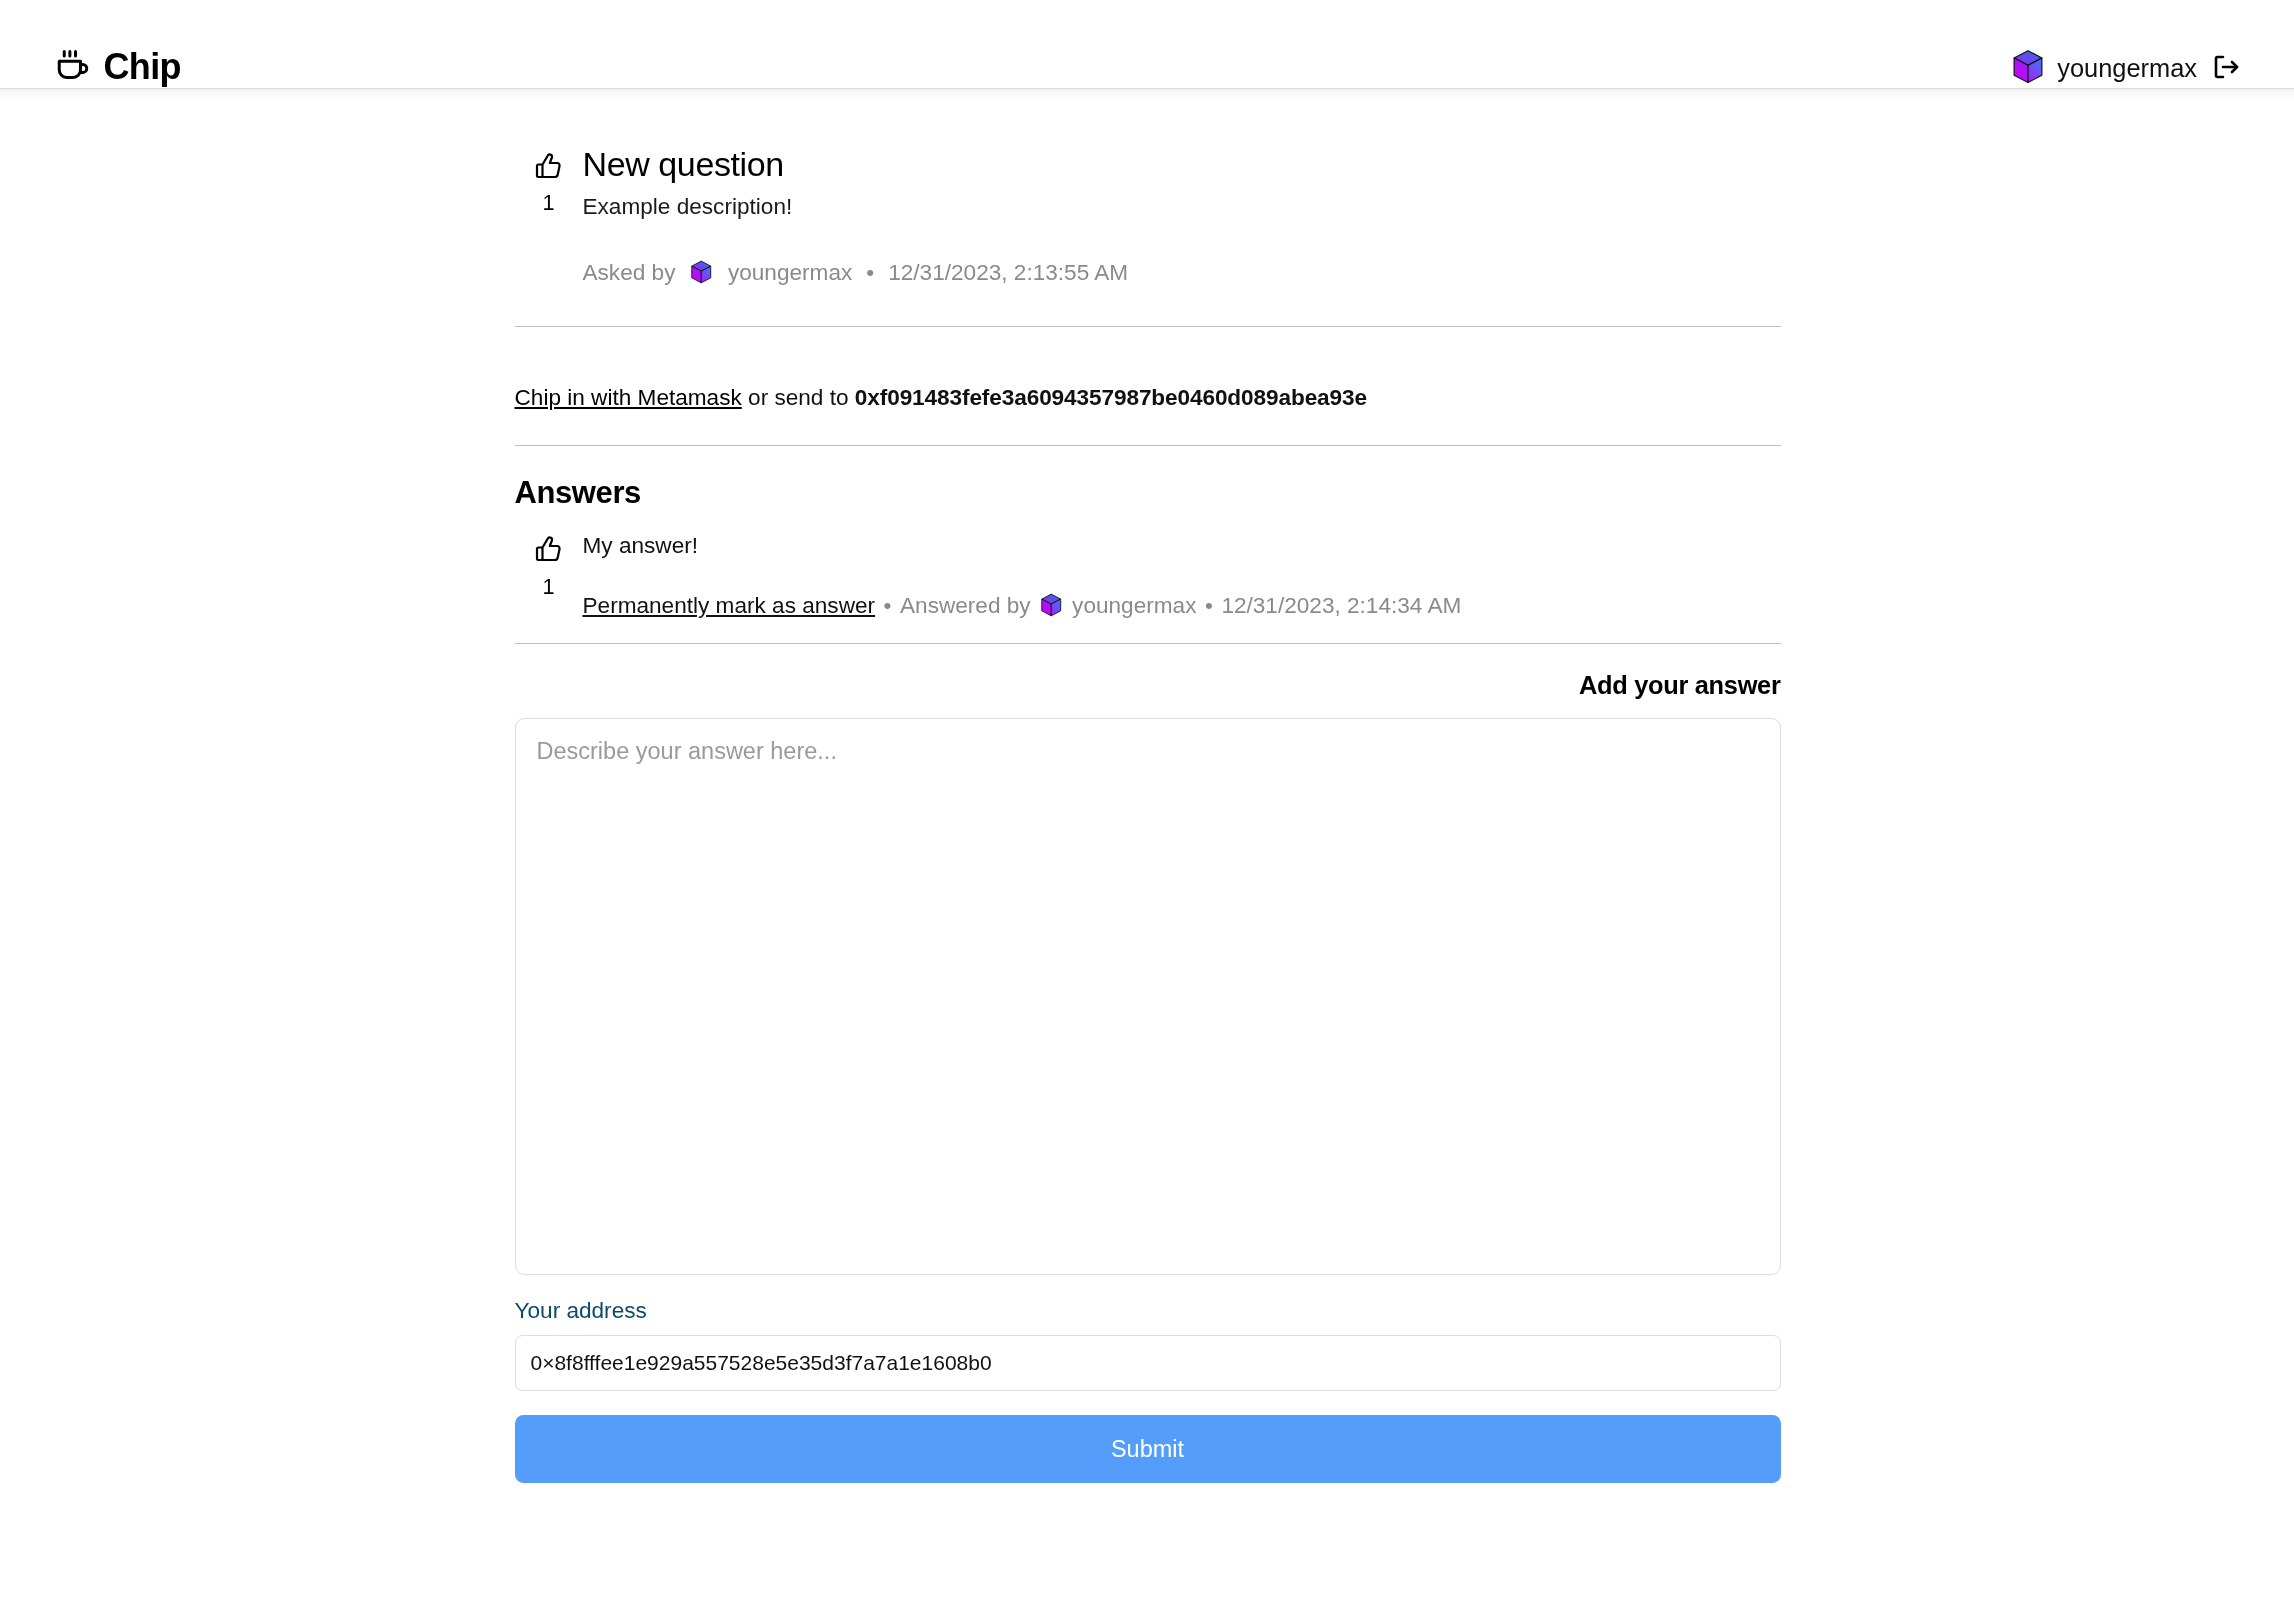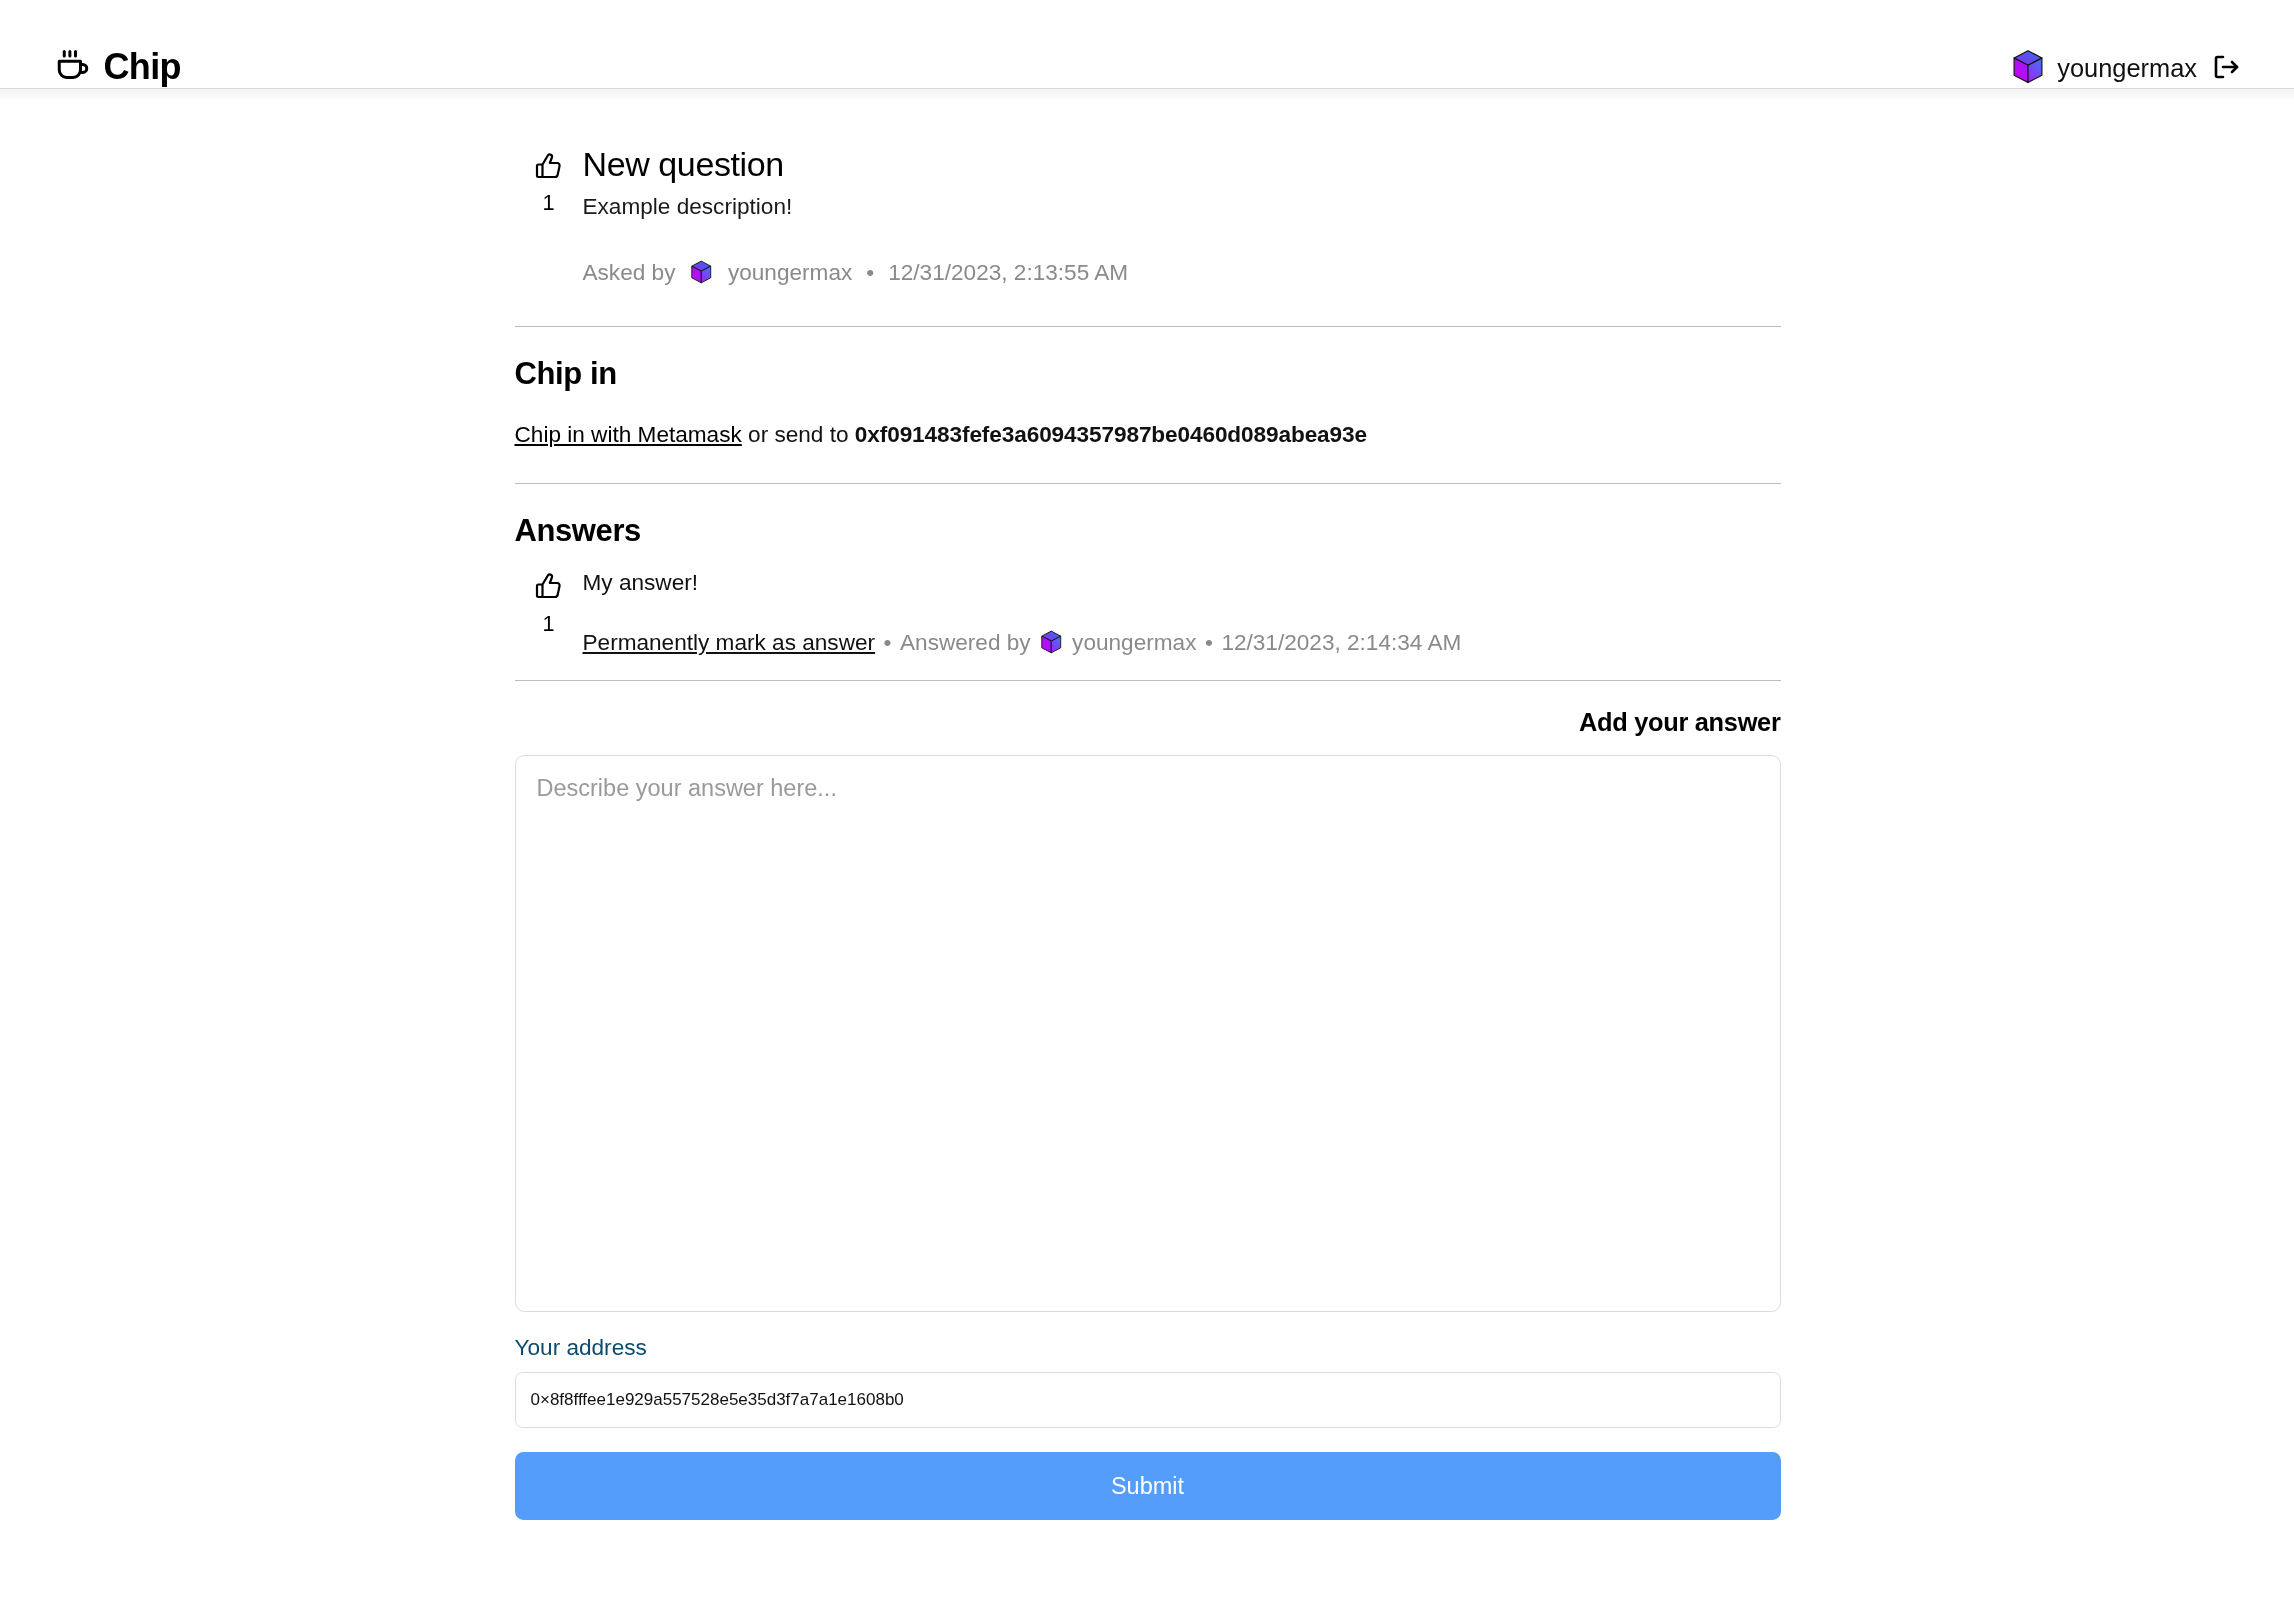--- a/index.html
+++ b/index.html
@@ -254,21 +254,21 @@
     margin: 22.6px 0 10.4px 0;
     line-height: 1.2;
   }
   .address-input {
     width: 100%;
     height: 56px;
     border: 0.9px solid #dcdcdc;
     border-radius: 7.5px;
     padding: 0 15px;
     font-family: "Liberation Sans", sans-serif;
-    font-size: 17px;
+    font-size: 21px;
     color: #111;
     outline: none;
     background: #fff;
     display: block;
   }
   .submit-btn {
     width: 100%;
     height: 68px;
     margin-top: 24.5px;
     border: 0;
@@ -365,21 +365,20 @@
           <span class="dot">•</span>
           <span>12/31/2023, 2:13:55 AM</span>
         </div>
       </div>
     </div>
 
     <div class="q-spacer"></div>
     <div class="divider"></div>
 
     <div class="section">
-      <h2 class="section-title">Chip in</h2>
       <div class="chip-line">
         <span class="link">Chip in with Metamask</span>
         <span>or send to</span>
         <span class="addr">0xf091483fefe3a6094357987be0460d089abea93e</span>
       </div>
       <div class="chip-bottom-space"></div>
     </div>
 
     <div class="divider"></div>
 

